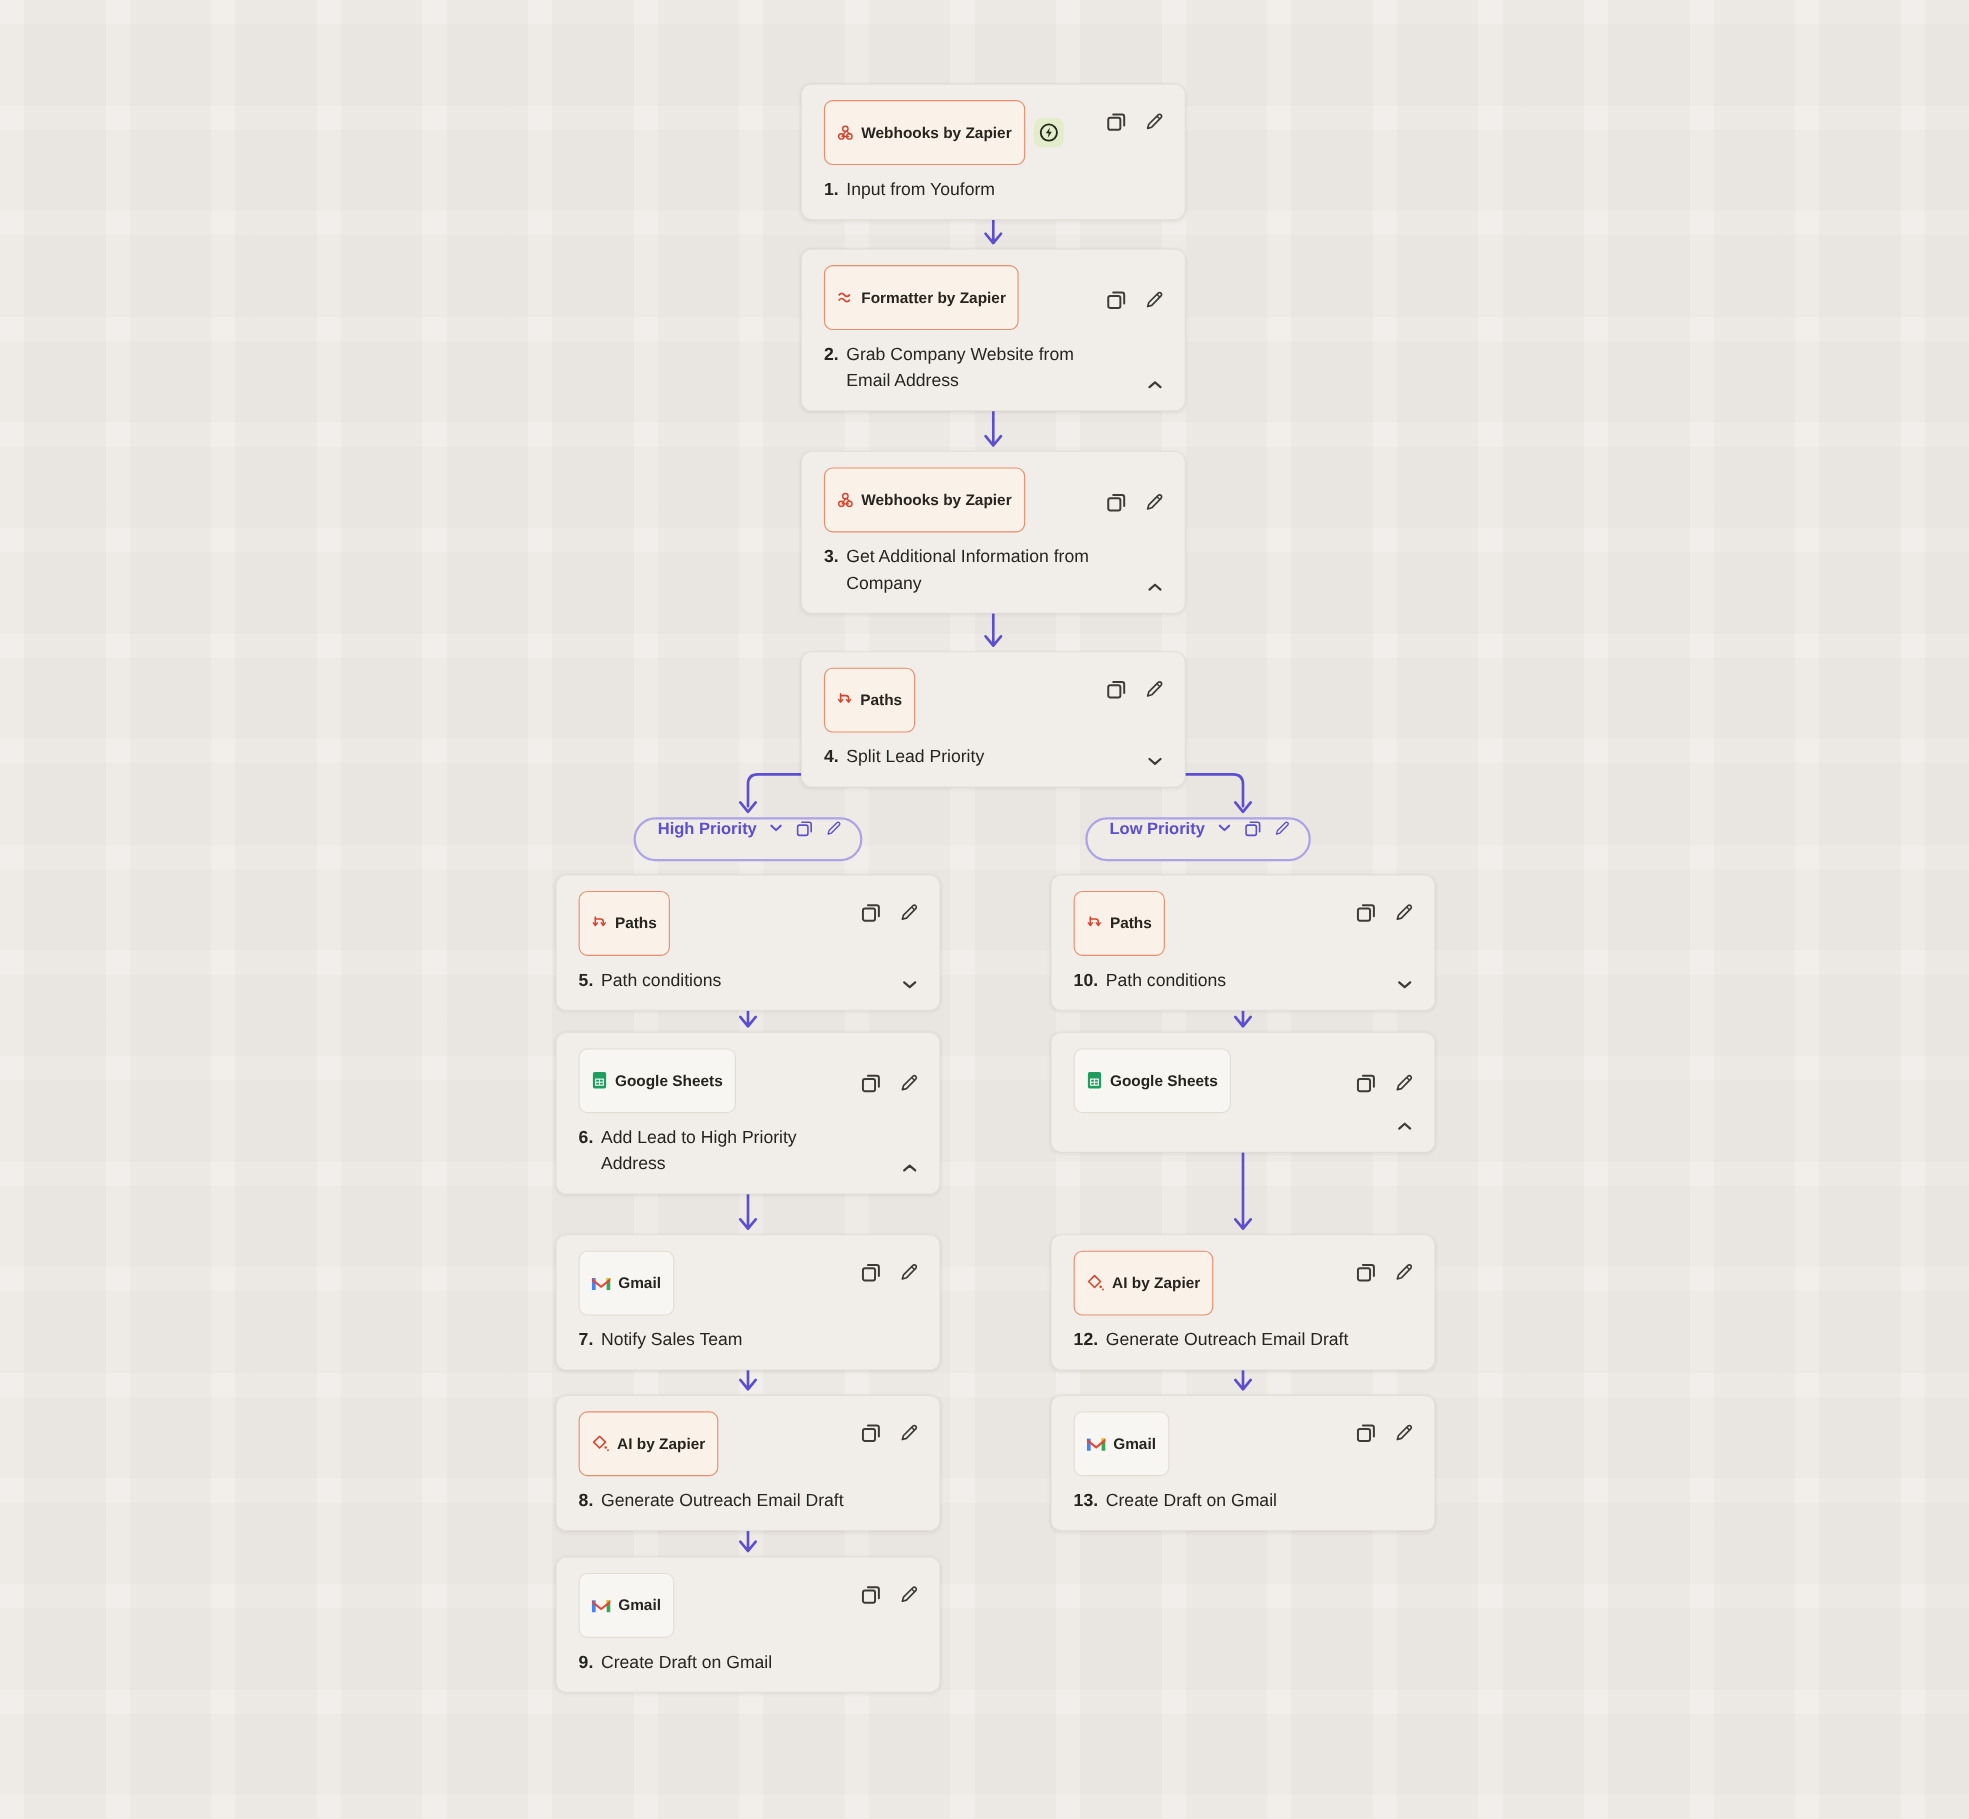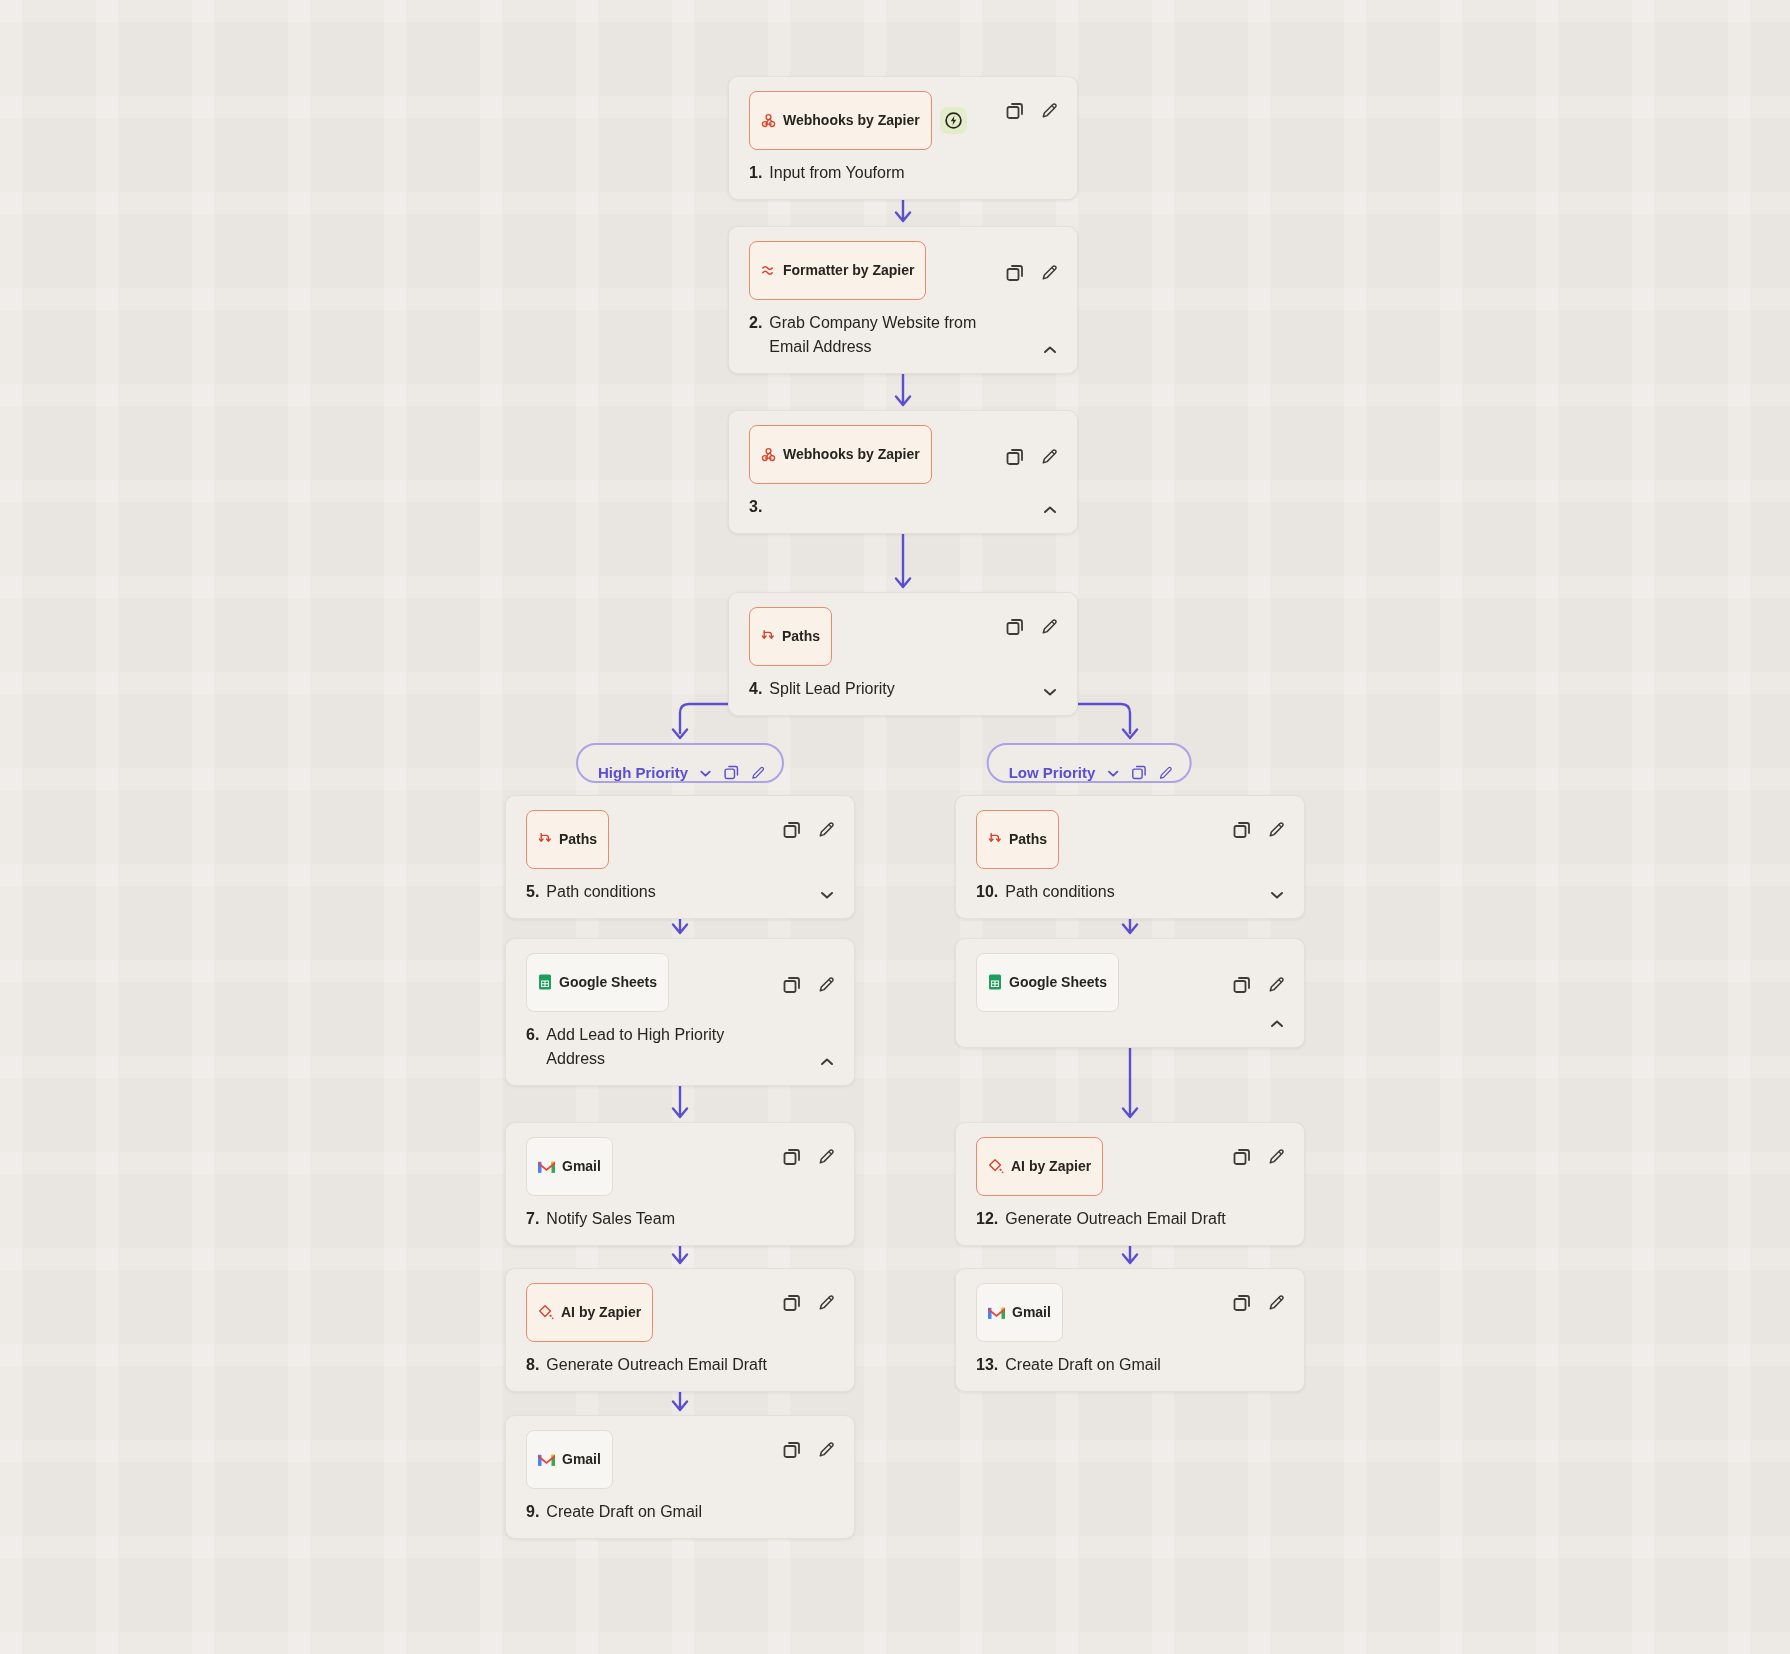--- a/index.html
+++ b/index.html
@@ -59,21 +59,21 @@
   }
   .card .title .num{font-weight:700;white-space:nowrap;}
   .card .title .ttl{font-weight:500;}
   .icon-btn{position:absolute;display:inline-flex;cursor:pointer;}
   .icon-btn.copy{right:52px;}
   .icon-btn.pencil{right:18px;}
   .icon-btn.toggle{right:19px;bottom:15px;}
   .pill{
     position:absolute;top:743px;height:40px;
     transform:translateX(-50%);
-    display:inline-flex;align-items:flex-end;gap:10px;
+    display:inline-flex;align-items:flex-start;gap:10px;
     padding:0 16px 0 20px;border-radius:20px;
     background:#EFECE7;border:2px solid var(--pill-border);
     box-sizing:border-box;white-space:nowrap;
   }
   .pill .pill-label{font-size:15px;font-weight:700;color:var(--pill-text);}
   .pill .p-icon{display:inline-flex;align-items:center;cursor:pointer;}
   .pill-high{left:680px;}
   .pill-low{left:1089px;}
 </style>
 </head>
@@ -168,20 +168,21 @@
                 <circle cx="8" cy="4.4" r="2.6" stroke="#D8432D" stroke-width="1.4"></circle>
                 <path d="M8 7 L5.3 11.3 M9.2 6.4 L11.9 9.2 M4.8 11.8 L11 11.8" stroke="#D8432D" stroke-width="1.3" stroke-linecap="round"></path>
               </svg>
             </span>
         <span class="app-label">Webhooks by Zapier</span>
       </span>
 
     </div>
     <div class="title">
       <span class="num">3.</span>
+          <span class="ttl" style="max-width: 250px;">Get Additional Information from Company</span>
     </div>
     <span class="icon-btn copy" style="top: 36px;">
           <svg width="20" height="20" viewBox="0 0 20 20" fill="none">
             <rect x="2.5" y="6" width="11" height="11" rx="1.8" stroke="#3C3B36" stroke-width="1.8"></rect>
             <path d="M7 3 h8 a2 2 0 0 1 2 2 v8" stroke="#3C3B36" stroke-width="1.8" stroke-linecap="round"></path>
           </svg>
         </span>
     <span class="icon-btn pencil" style="top: 36px;">
           <svg width="19" height="19" viewBox="0 0 20 20" fill="none">
             <path d="M3.5 16.5 L4.6 12.6 L13.6 3.6 a1.9 1.9 0 0 1 2.7 0 a1.9 1.9 0 0 1 0 2.7 L7.4 15.4 L3.5 16.5 Z" stroke="#3C3B36" stroke-width="1.6" stroke-linejoin="round"></path>

